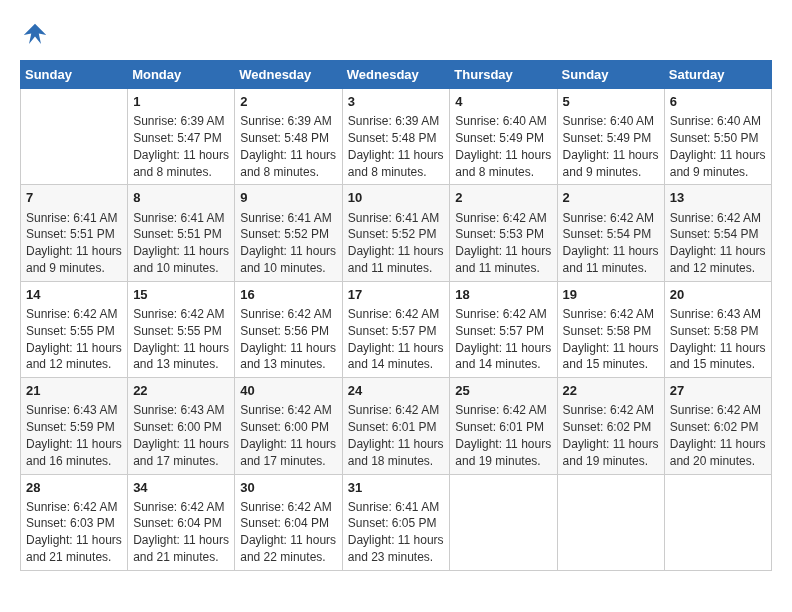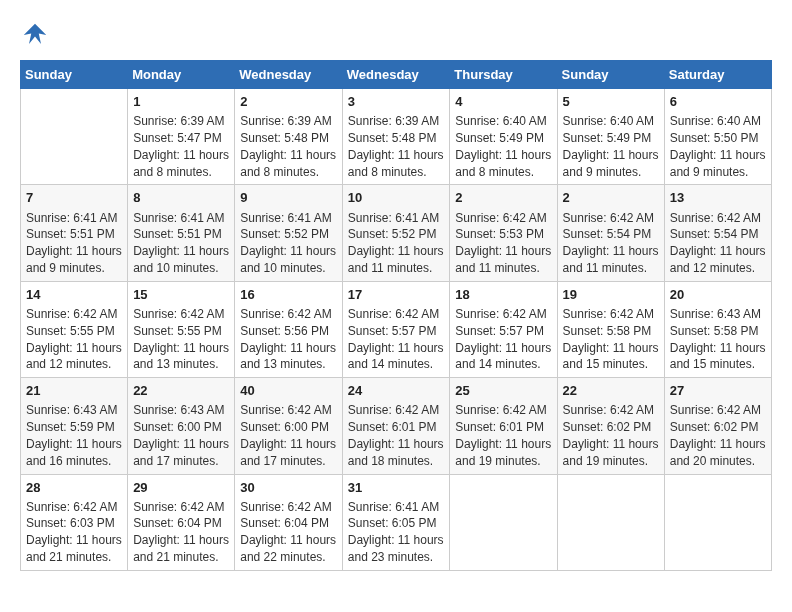--- a/index.html
+++ b/index.html
@@ -230,21 +230,21 @@
         <td><span class="day-num">27</span><span class="cell-info" style="white-space: pre-line;">Sunrise: 6:42 AM
 Sunset: 6:02 PM
 Daylight: 11 hours
 and 20 minutes.</span></td>
       </tr>
       <tr>
         <td><span class="day-num">28</span><span class="cell-info" style="white-space: pre-line;">Sunrise: 6:42 AM
 Sunset: 6:03 PM
 Daylight: 11 hours
 and 21 minutes.</span></td>
-        <td><span class="day-num">29</span><span class="cell-info" style="white-space: pre-line;">Sunrise: 6:42 AM
+        <td><span class="day-num">34</span><span class="cell-info" style="white-space: pre-line;">Sunrise: 6:42 AM
 Sunset: 6:04 PM
 Daylight: 11 hours
 and 21 minutes.</span></td>
         <td><span class="day-num">30</span><span class="cell-info" style="white-space: pre-line;">Sunrise: 6:42 AM
 Sunset: 6:04 PM
 Daylight: 11 hours
 and 22 minutes.</span></td>
         <td><span class="day-num">31</span><span class="cell-info" style="white-space: pre-line;">Sunrise: 6:41 AM
 Sunset: 6:05 PM
 Daylight: 11 hours

